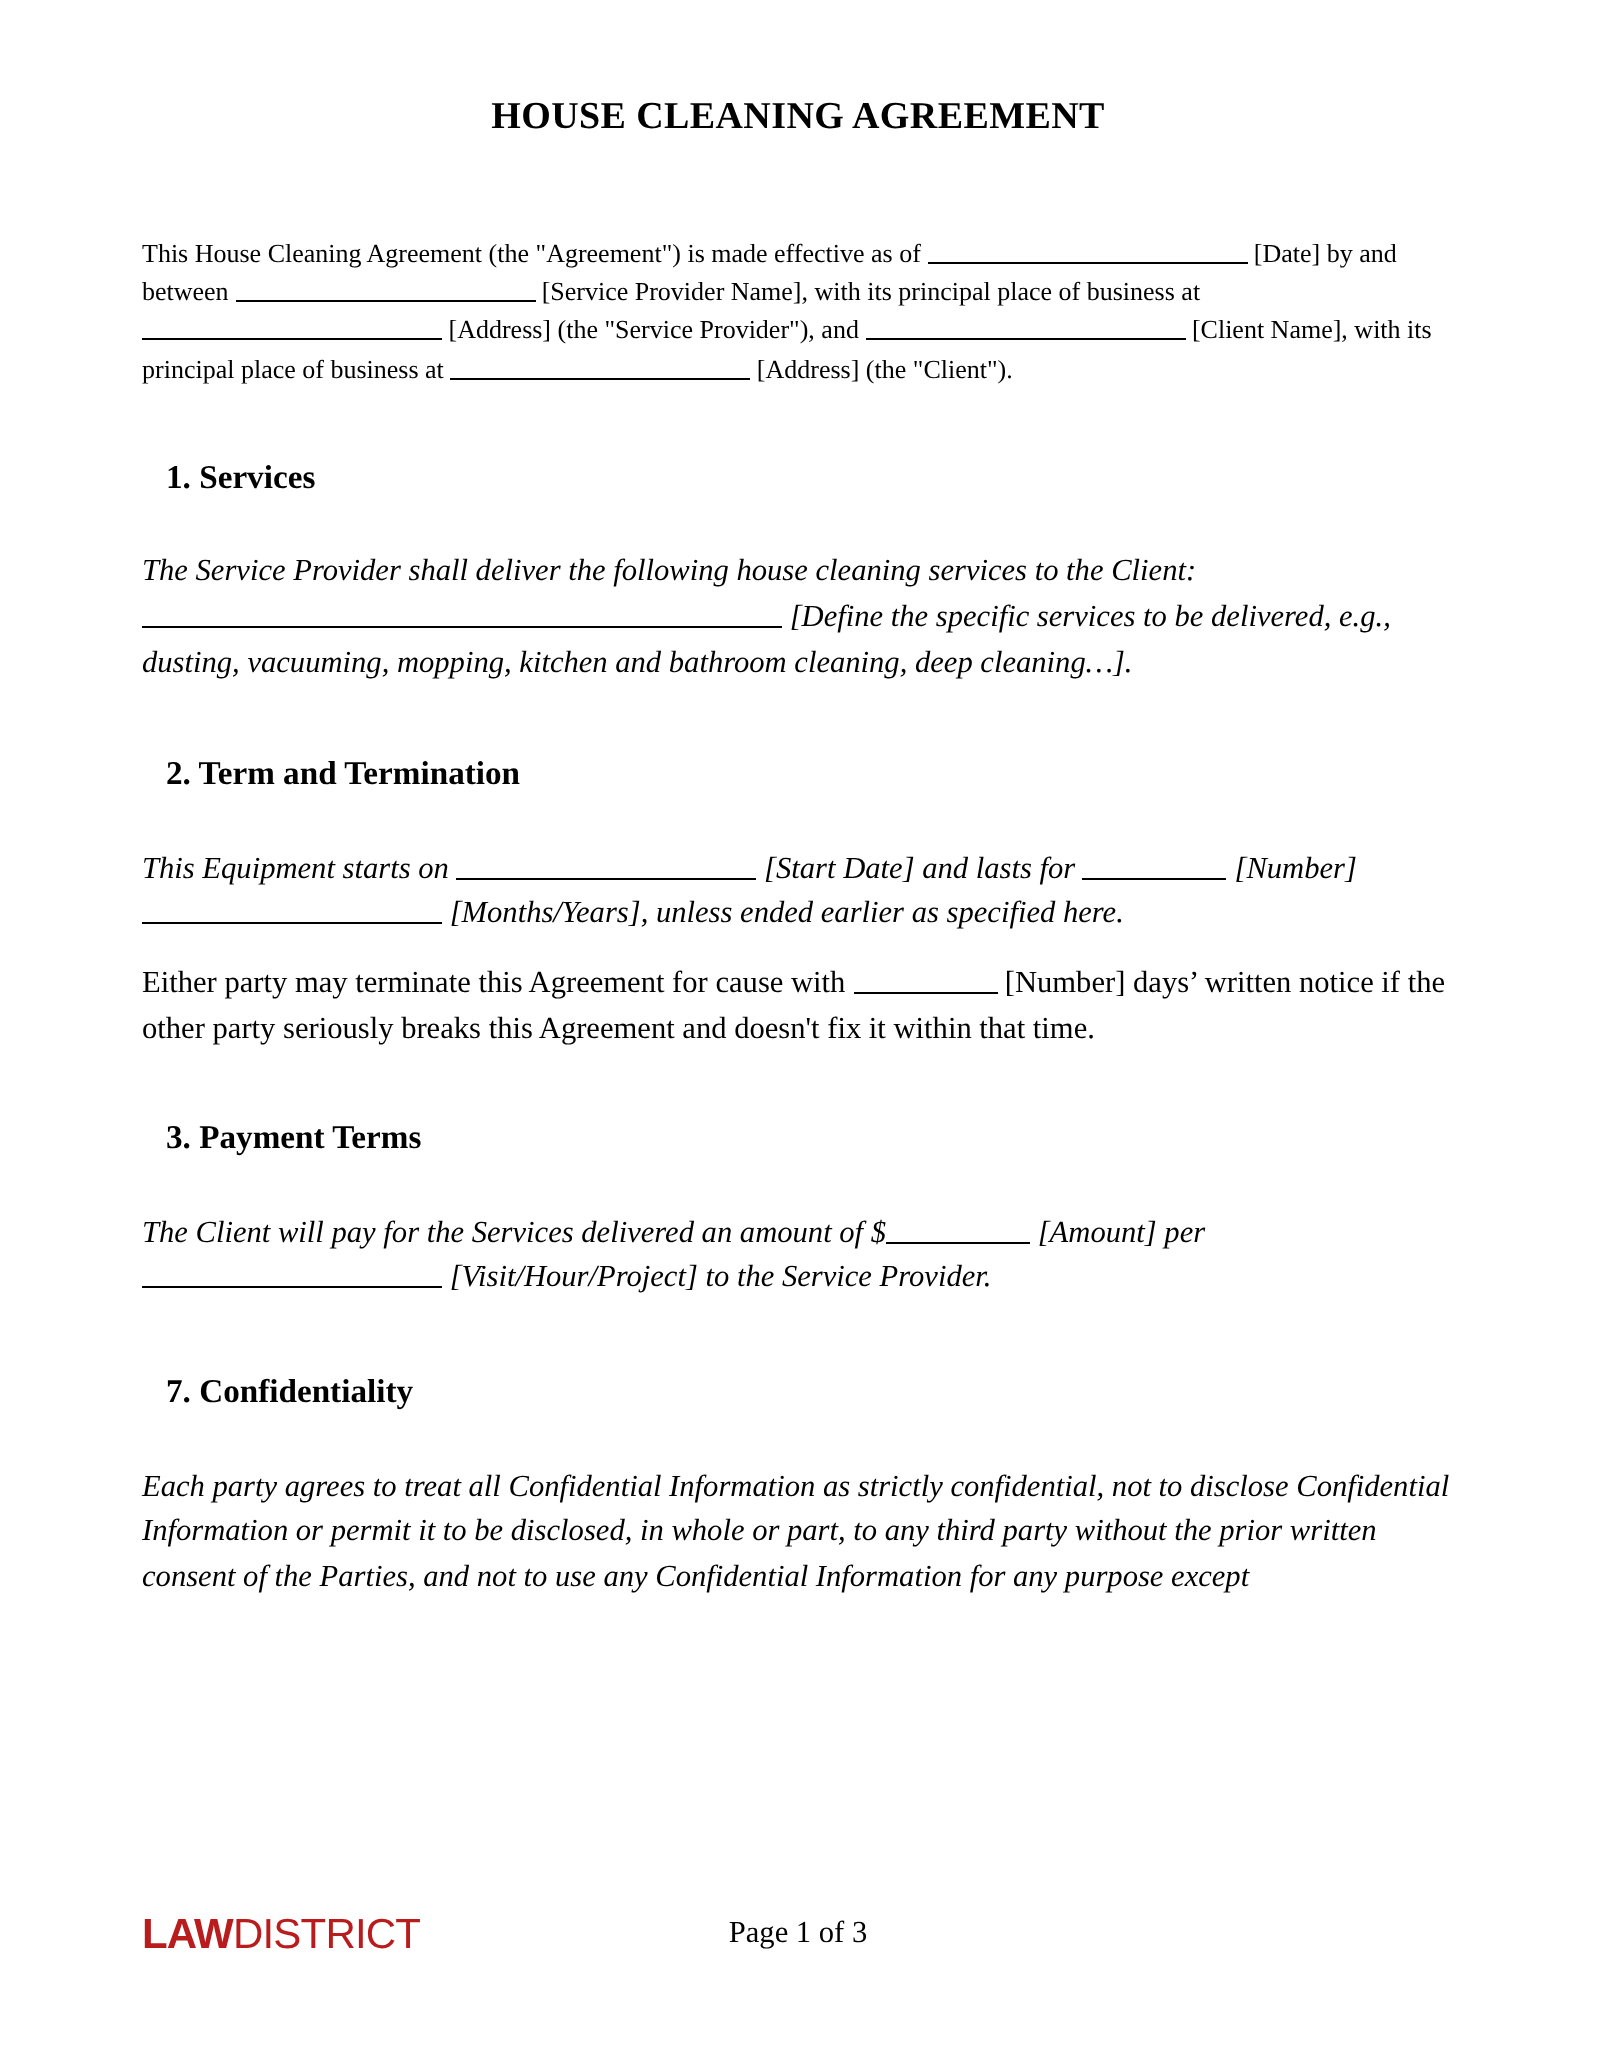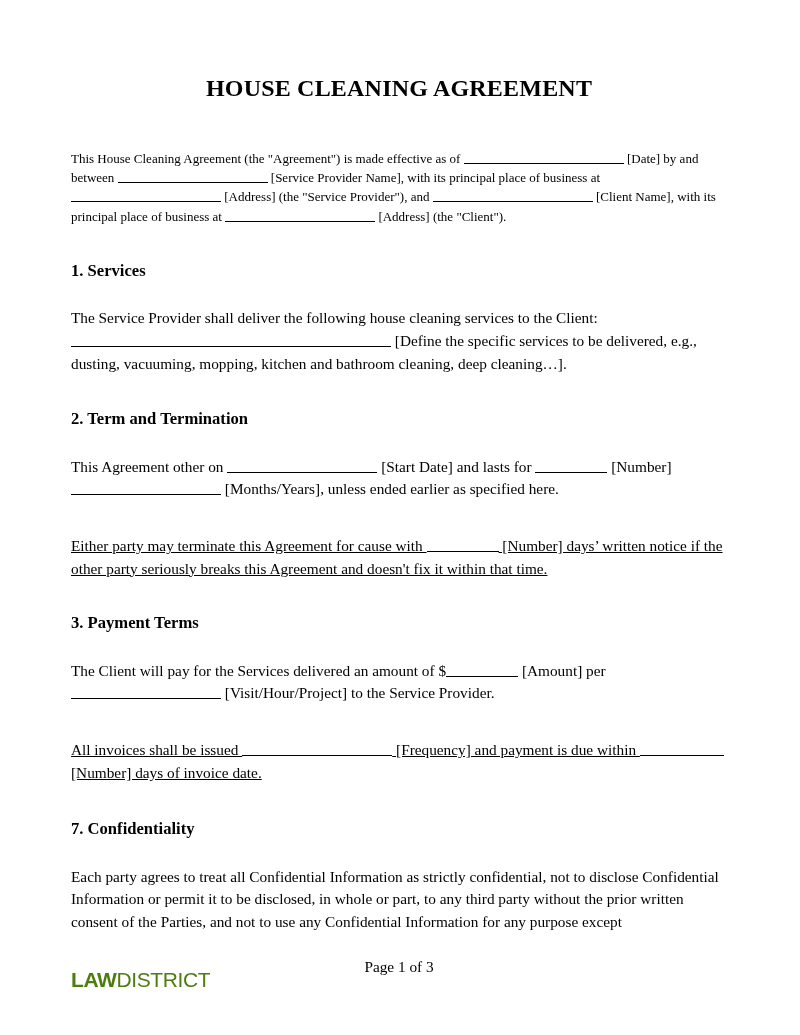--- a/index.html
+++ b/index.html
@@ -28,61 +28,61 @@
   .content {
     position: absolute;
     left: 71px;
     top: 0;
     width: 656px;
   }
 
   
   .doc-title {
     text-align: center;
-    font-size: 24px;
+    font-size: 19px;
     font-weight: bold;
     letter-spacing: 0.2px;
     margin: 0;
-    padding-top: 74px;
+    padding-top: 48px;
     line-height: 1.2;
   }
 
   
   .intro {
     margin-top: 46px;
     font-size: 13px;
     line-height: 1.48;
     text-align: left;
   }
 
   .section {
     margin-top: 0;
   }
 
   .section-heading {
     font-size: 16.6px;
     font-weight: bold;
-    margin: 0;
+    margin: 12px;
     line-height: 1.3;
   }
 
   .para {
     font-size: 15.3px;
     line-height: 1.48;
     margin: 0;
   }
 
   
   .sec-1      { margin-top: 34px; }
   .sec-2      { margin-top: 33px; }
   .sec-3      { margin-top: 32px; }
   .sec-4      { margin-top: 34px; }
   .sec-5      { margin-top: 34px; }
-  .para-first { margin-top: 26px; }
-  .para-next  { margin-top: 34px; text-decoration: underline; }
+  .para-first { margin-top: 26px; font-style: italic; }
+  .para-next  { margin-top: 12px; }
 
   
   .blank {
     display: inline-block;
     border-bottom: 1.3px solid #000;
     vertical-align: baseline;
     height: 0.92em;
     margin-bottom: -1px;
   }
   .blank-lg  { width: 160px; }
@@ -95,26 +95,26 @@
   .footer {
     position: absolute;
     left: 71px;
     top: 955px;
     width: 656px;
     height: 34px;
   }
   .logo {
     position: absolute;
     left: 0;
-    top: 12px;
+    top: 0;
     font-family: "Liberation Sans", "DejaVu Sans", sans-serif;
     font-size: 21px;
     line-height: 26px;
     letter-spacing: -0.4px;
-    color: #4d7c0f;
+    color: #b91c1c;
     white-space: nowrap;
   }
   .logo-law { font-weight: bold; }
   .logo-district { font-weight: normal; }
 
   .page-number {
     position: absolute;
     left: 0;
     top: 3px;
     width: 656px;
@@ -139,34 +139,31 @@
     <div class="section sec-1">
       <h2 class="section-heading">1. Services</h2>
       <p class="para para-first">
         <span>The Service Provider shall deliver the following house cleaning services to the Client: </span><span class="blank blank-xl"></span><span> [Define the specific services to be delivered, e.g., dusting, vacuuming, mopping, kitchen and bathroom cleaning, deep cleaning…].</span>
       </p>
     </div>
 
     <div class="section sec-2">
       <h2 class="section-heading">2. Term and Termination</h2>
       <p class="para para-first">
-        <span>This Agreement other on </span><span class="blank blank-md"></span><span> [Start Date] and lasts for </span><span class="blank blank-sm"></span><span> [Number] </span><span class="blank blank-md"></span><span> [Months/Years], unless ended earlier as specified here.</span>
+        <span>This Equipment starts on </span><span class="blank blank-md"></span><span> [Start Date] and lasts for </span><span class="blank blank-sm"></span><span> [Number] </span><span class="blank blank-md"></span><span> [Months/Years], unless ended earlier as specified here.</span>
       </p>
       <p class="para para-next">
         <span>Either party may terminate this Agreement for cause with </span><span class="blank blank-sm"></span><span> [Number] days’ written notice if the other party seriously breaks this Agreement and doesn't fix it within that time.</span>
       </p>
     </div>
 
     <div class="section sec-3">
       <h2 class="section-heading">3. Payment Terms</h2>
       <p class="para para-first">
         <span>The Client will pay for the Services delivered an amount of $</span><span class="blank blank-sm"></span><span> [Amount] per </span><span class="blank blank-md"></span><span> [Visit/Hour/Project] to the Service Provider.</span>
-      </p>
-      <p class="para para-next">
-        <span>All invoices shall be issued </span><span class="blank blank-md"></span><span> [Frequency] and payment is due within </span><span class="blank blank-fill"></span><span> [Number] days of invoice date.</span>
       </p>
     </div>
 
     <div class="section sec-4">
     </div>
 
     <div class="section sec-5">
       <h2 class="section-heading">7. Confidentiality</h2>
       <p class="para para-first">Each party agrees to treat all Confidential Information as strictly confidential, not to disclose Confidential Information or permit it to be disclosed, in whole or part, to any third party without the prior written consent of the Parties, and not to use any Confidential Information for any purpose except</p>
     </div>

